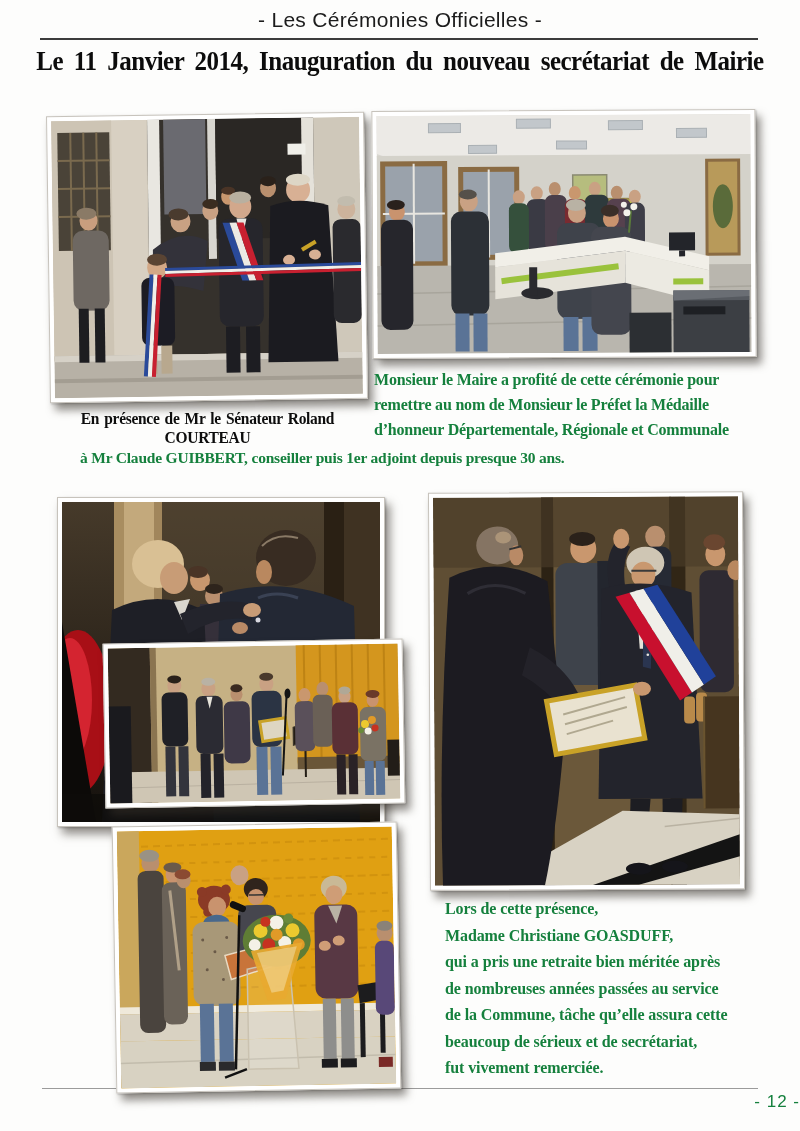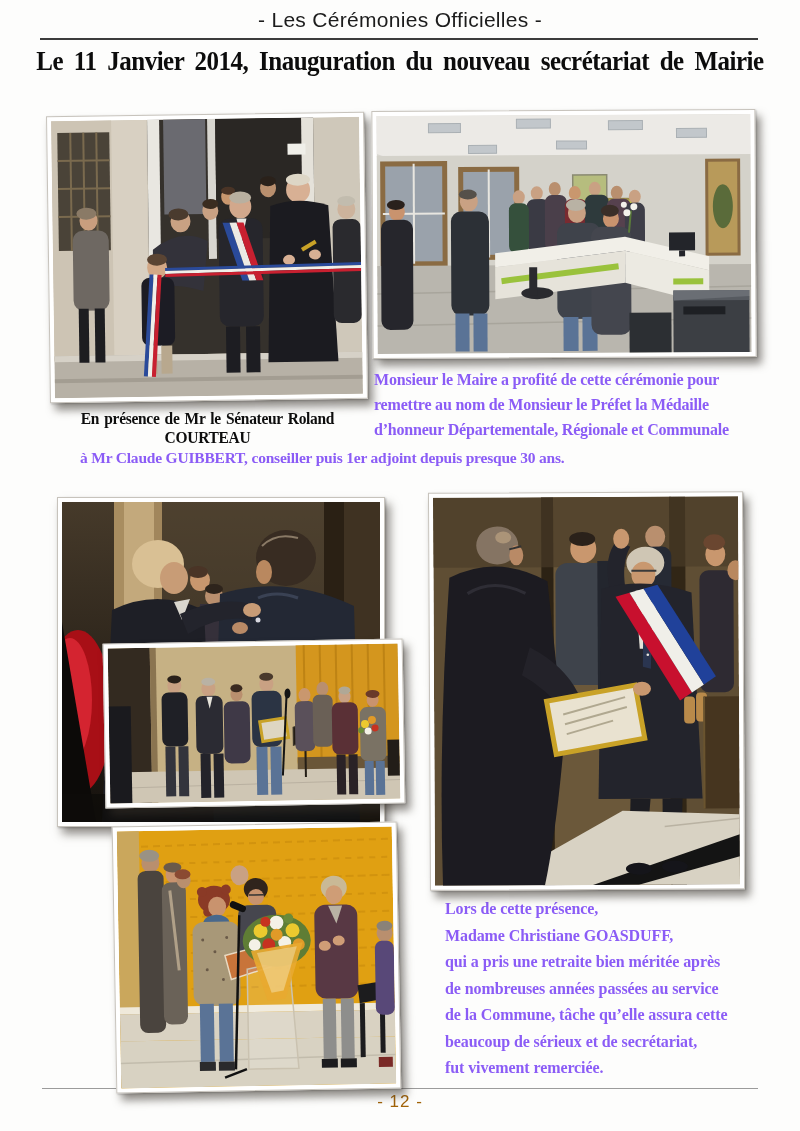--- a/index.html
+++ b/index.html
@@ -9,26 +9,26 @@
   .sans{font-family:"Liberation Sans",sans-serif;}
   .section-title{top:8px;left:0;width:800px;text-align:center;font-size:21px;color:#1c1c1c;letter-spacing:.3px;}
   .rule-top{top:38px;left:40px;width:718px;height:2px;background:#3c3c3c;}
   .page-title{top:46px;left:0;width:800px;text-align:center;font-weight:bold;font-size:25px;color:#0c0c0c;
               letter-spacing:-.5px;word-spacing:5px;transform:scaleY(1.10);transform-origin:50% 0;}
   .ph{position:absolute;background:#fff;padding:4px;border:1px solid #c7c3bc;
       box-shadow:5px 7px 9px rgba(55,50,42,.55),1px 1px 2px rgba(0,0,0,.25);}
   .ph svg{display:block;}
   .cap{font-weight:bold;font-size:15.5px;letter-spacing:-.3px;word-spacing:1.5px;color:#0d0d0d;
        transform:scaleY(1.06);transform-origin:50% 0;}
-  .body-txt div{white-space:nowrap;font-weight:bold;color:#8b5cf6;}
+  .body-txt div{white-space:nowrap;font-weight:bold;color:#15803d;}
   .p-right{top:367px;left:374px;font-size:16px;line-height:25px;letter-spacing:-.2px;}
   .p-full{top:444px;left:80px;font-size:15.5px;line-height:27px;letter-spacing:-.2px;}
   .p-goas{top:896px;left:445px;font-size:16px;line-height:26.5px;letter-spacing:-.1px;}
   .rule-bottom{top:1088px;left:42px;width:716px;height:1px;background:#9b9b9b;z-index:0;}
-  .page-num{top:1092px;left:0;width:800px;text-align:center;font-size:17px;color:#a16207;letter-spacing:1px;z-index:1;}
+  .page-num{top:1092px;left:0;width:800px;text-align:right;font-size:17px;color:#15803d;letter-spacing:1px;z-index:1;}
 </style>
 </head>
 <body>
 
 <div class="page">
 
   <div class="abs sans section-title">- Les Cérémonies Officielles -</div>
   <div class="abs rule-top"></div>
   <div class="abs page-title">Le 11 Janvier 2014, Inauguration du nouveau secrétariat de Mairie</div>
 

